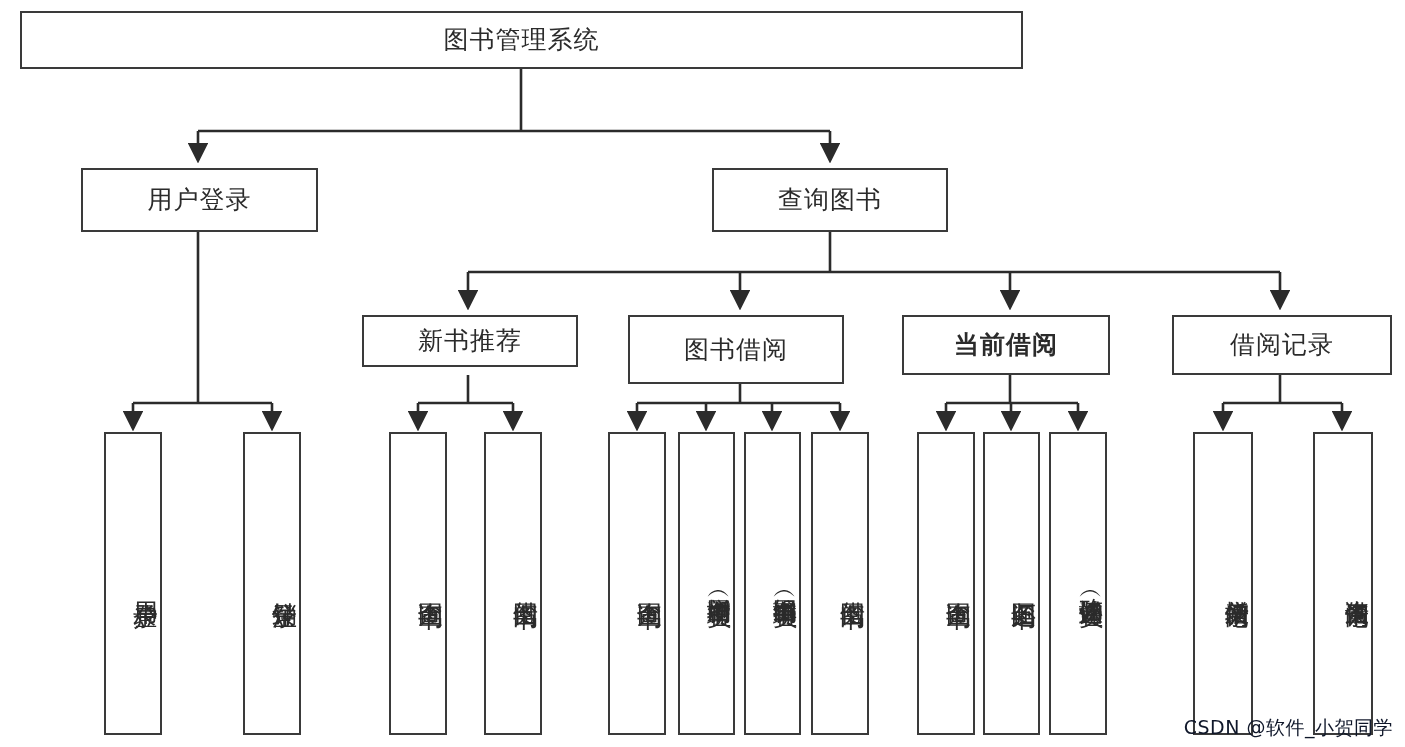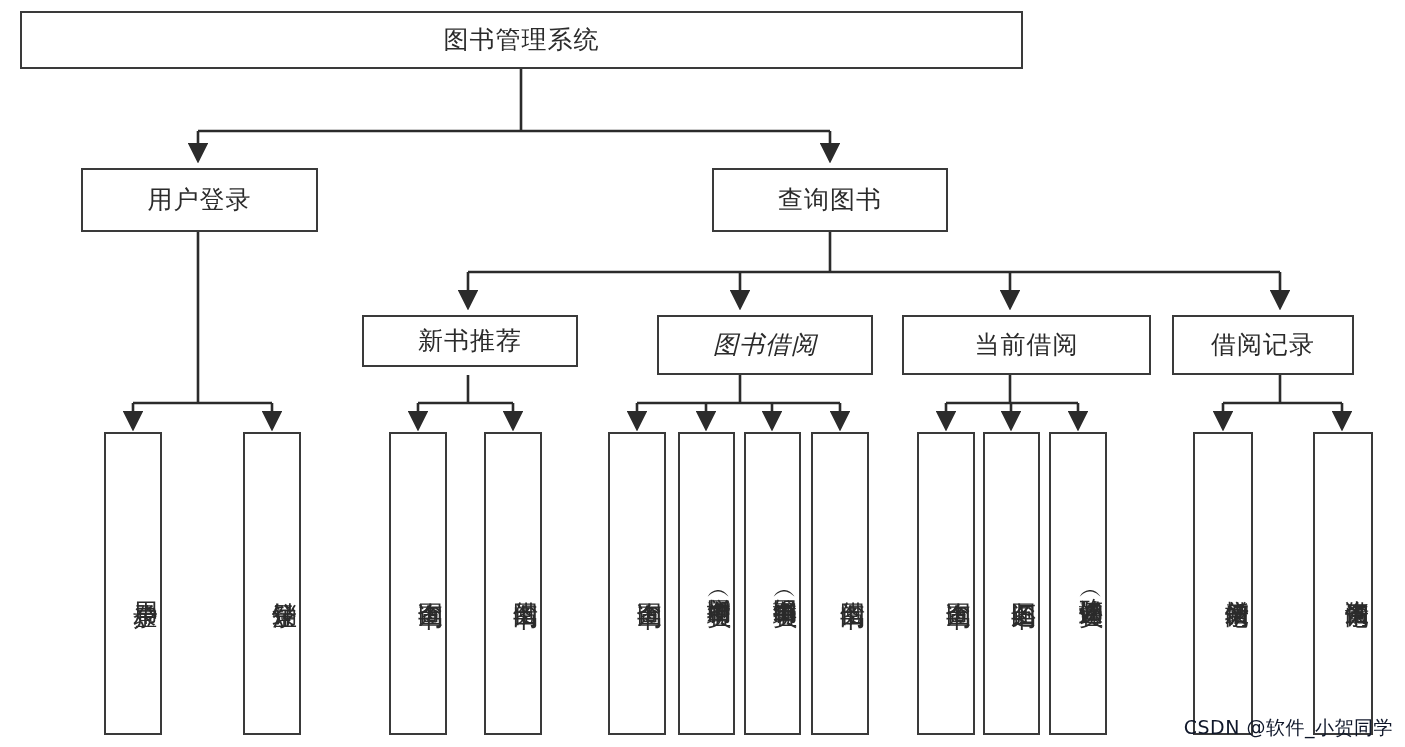--- a/index.html
+++ b/index.html
@@ -128,27 +128,27 @@
   <div class="node node-h" style="left:81px; top:168px; width:237px; height:64px;">
     <span>用户登录</span>
   </div>
   <div class="node node-h" style="left:712px; top:168px; width:236px; height:64px;">
     <span>查询图书</span>
   </div>
 
   <div class="node node-h" style="left:362px; top:315px; width:216px; height:52px;">
     <span>新书推荐</span>
   </div>
-  <div class="node node-h" style="left:657px; top:315px; width:216px; height:60px;font-style:italic;">
+  <div class="node node-h" style="left:628px; top:315px; width:216px; height:69px;">
     <span>图书借阅</span>
   </div>
-  <div class="node node-h" style="left:902px; top:315px; width:249px; height:60px;">
+  <div class="node node-h" style="left:902px; top:315px; width:208px; height:60px;font-weight:bold;">
     <span>当前借阅</span>
   </div>
-  <div class="node node-h" style="left:1172px; top:315px; width:182px; height:60px;">
+  <div class="node node-h" style="left:1172px; top:315px; width:220px; height:60px;">
     <span>借阅记录</span>
   </div>
 
   <div class="node node-v" style="left:104px; top:432px; width:58px; height:303px;">
     <span>用户登录</span>
   </div>
   <div class="node node-v" style="left:243px; top:432px; width:58px; height:303px;">
     <span>注销登录</span>
   </div>
 

